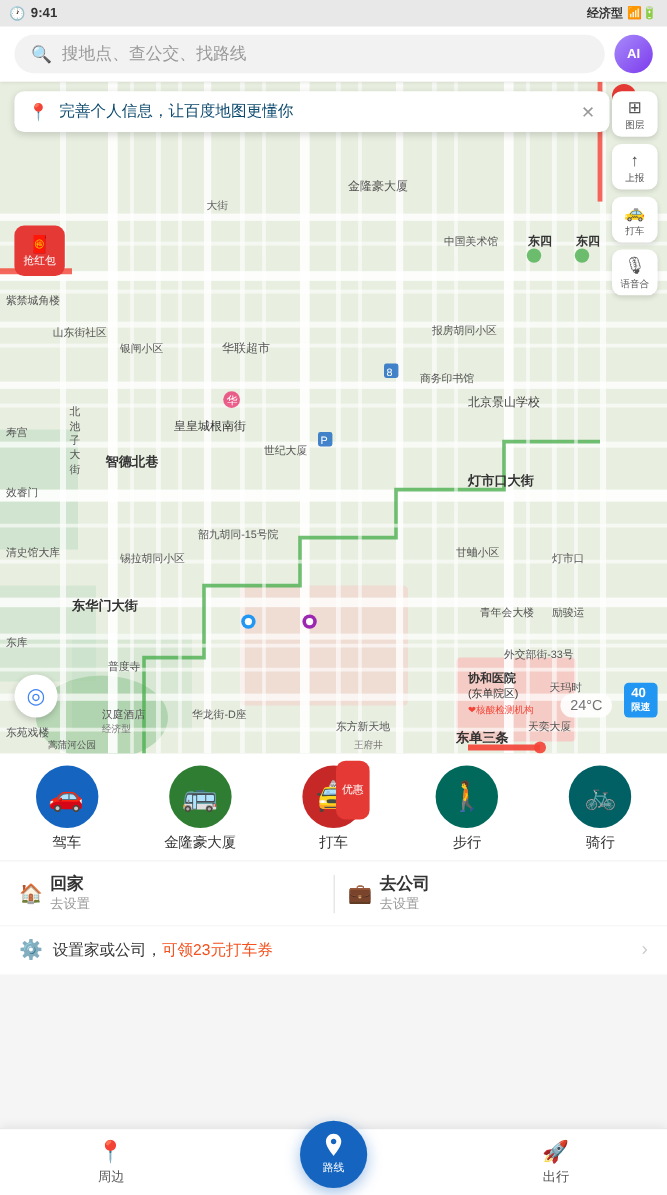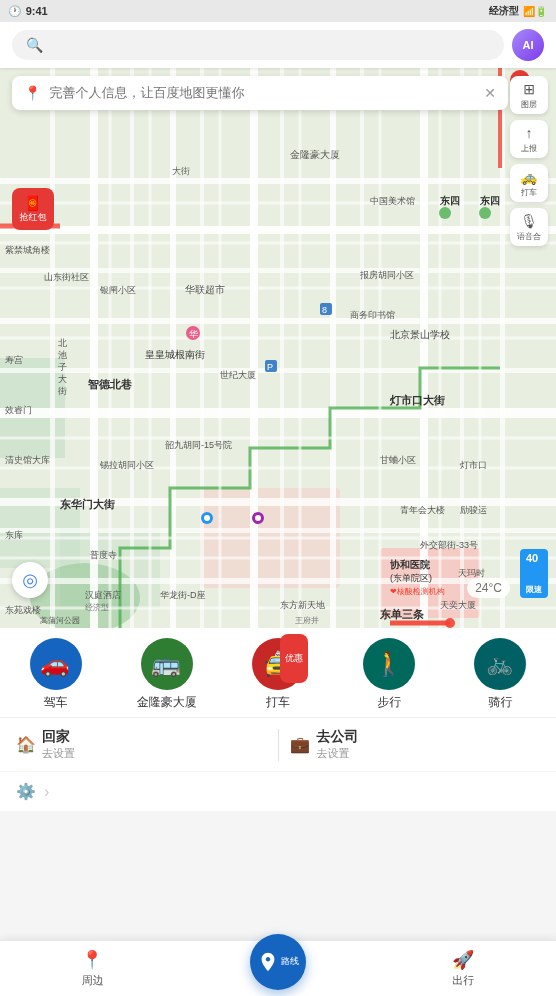--- a/index.html
+++ b/index.html
@@ -65,21 +65,21 @@
       background: white;
       border-radius: 8px;
       padding: 8px 12px;
       display: flex;
       align-items: center;
       gap: 8px;
       box-shadow: 0 2px 6px rgba(0,0,0,0.15);
       z-index: 20;
     }
     .notif-icon { color: #4285f4; font-size: 14px; }
-    .notif-text { font-size: 13px; color: #737373; flex: 1; font-family: Liberation Serif, serif; }
+    .notif-text { font-size: 13px; color: #0c4a6e; flex: 1; font-family: Liberation Serif, serif; }
     .notif-close { color: #999; font-size: 14px; cursor: pointer; }
 
     
     .red-packet {
       position: absolute;
       top: 120px;
       left: 12px;
       background: #e53935;
       color: white;
       border-radius: 8px;
@@ -256,21 +256,21 @@
       cursor: pointer;
       height: 100%;
     }
     .bottom-tab-icon { font-size: 20px; }
     .bottom-tab-label { font-size: 11px; color: #555; }
     .route-btn {
       width: 56px; height: 56px;
       background: #1565c0;
       border-radius: 50%;
       display: flex;
-      flex-direction: row;
+      flex-direction: column;
       align-items: center;
       justify-content: center;
       color: white;
       font-size: 10px;
       gap: 2px;
       margin-top: -14px;
       box-shadow: 0 4px 12px rgba(21,101,192,0.4);
     }
 
     
@@ -290,20 +290,21 @@
   </div>
   <div class="status-right">
     <span>经济型</span>
     <span>📶🔋</span>
   </div>
 </div>
 
 <div class="search-bar">
   <div class="search-input-wrap">
     <span style="color:#999;font-size:14px;">🔍</span>
+    <span class="search-placeholder">搜地点、查公交、找路线</span>
   </div>
   <div class="search-avatar">
     <span>AI</span>
   </div>
 </div>
 
 <div class="map-container">
 
   <svg class="map-svg" viewBox="0 0 556 560" xmlns="http://www.w3.org/2000/svg">
 
@@ -473,21 +474,21 @@
       <span class="map-tool-icon">🎙</span>
       <span>语音合</span>
     </div>
   </div>
 
   <div class="temp-badge">
     <span>24°C</span>
   </div>
   <div class="speed-badge">
     <div>40</div>
-    <div style="font-size:8px;margin-top:20px;">限速</div>
+    <div style="font-size:8px;">限速</div>
   </div>
 
   <div class="location-btn">
     <span>◎</span>
   </div>
 </div>
 
 <div class="nav-tabs">
   <div class="nav-tab">
     <div class="nav-tab-icon-wrap tab-blue">
@@ -535,20 +536,23 @@
     <span class="dest-icon">💼</span>
     <div class="dest-info">
       <span class="dest-name">去公司</span>
       <span class="dest-action">去设置</span>
     </div>
   </div>
 </div>
 
 <div class="promo-banner">
   <span class="promo-icon">⚙️</span>
+  <span class="promo-text">
+    <span>设置家或公司，</span><span class="promo-highlight">可领23元打车券</span>
+  </span>
   <span class="promo-arrow">›</span>
 </div>
 
 <div class="bottom-tab-bar">
   <div class="bottom-tab">
     <span class="bottom-tab-icon" style="font-size:18px;">📍</span>
     <span class="bottom-tab-label">周边</span>
   </div>
   <div class="bottom-tab active">
     <div class="route-btn">

